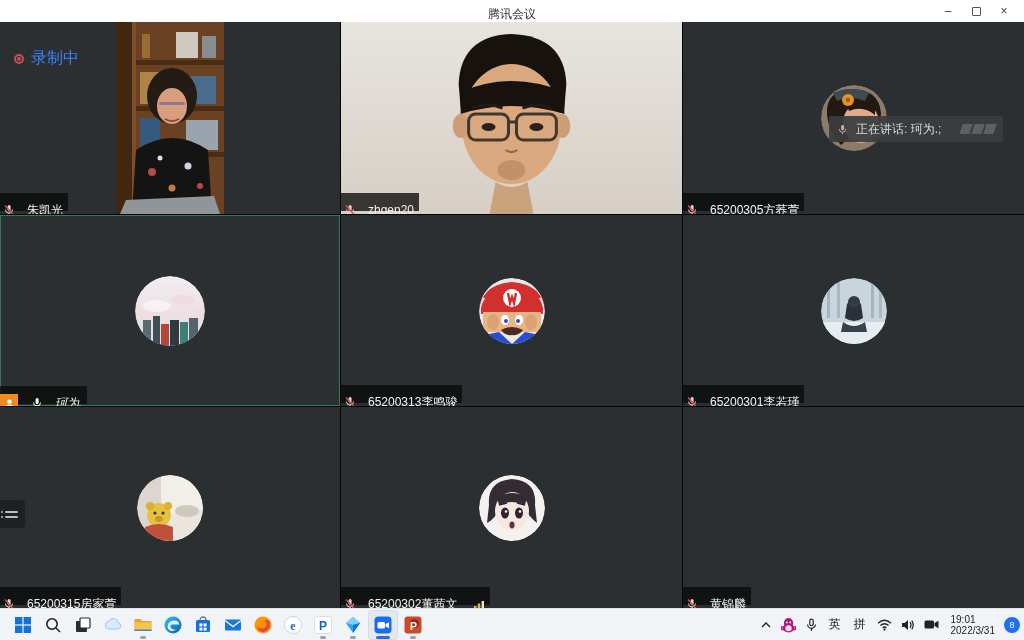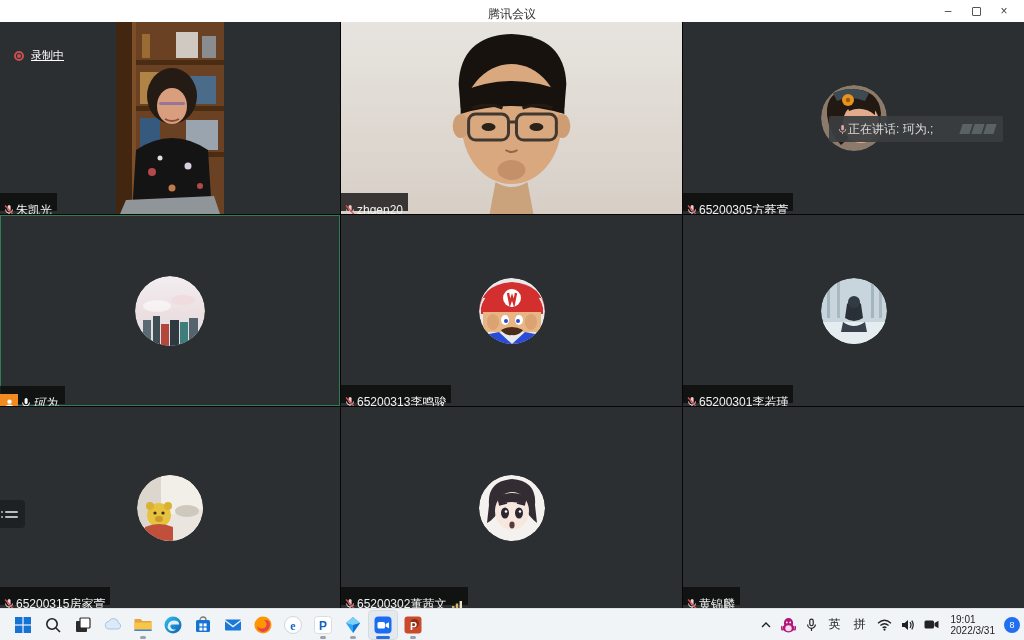--- a/index.html
+++ b/index.html
@@ -21,31 +21,31 @@
   .tile.active { outline:1px solid #2e7d54; outline-offset:-1px;font-style:italic; }
 
   .video-portrait { position:absolute; left:50%; top:0; transform:translateX(-50%); height:100%; }
   .video-full { position:absolute; inset:0; width:100%; height:100%; }
 
   .avatar-wrap { position:absolute; left:50%; top:50%; transform:translate(-50%,-50%); }
   .avatar { border-radius:50%; overflow:hidden; display:block; }
   .avatar-blue { width:62px; height:62px; border-radius:50%; background:#1a6df0; color:#fff; font-size:14px; display:flex; align-items:center; justify-content:center; letter-spacing:1px; }
 
   
-  .name-label { position:absolute; left:0; bottom:3px; display:flex; align-items:center; height:18px; background:rgba(10,10,10,0.78); color:#f2f2f2; font-size:12px; padding:16px 5px 0 3px; gap:1px; max-width:95%; }
+  .name-label { position:absolute; left:0; bottom:3px; display:flex; align-items:center; height:18px; background:rgba(10,10,10,0.78); color:#f2f2f2; font-size:12px; padding:16px 5px 0 3px; gap:12px; max-width:95%; }
   .name-label svg { flex:0 0 auto; }
   .host-badge { width:18px; height:18px; background:#ef8b1f; display:flex; align-items:center; justify-content:center; margin:0 1px 0 -3px; }
 
   
   .recording { position:absolute; left:14px; top:26px; display:flex; align-items:center; gap:7px; }
   .rec-dot { width:10px; height:10px; border-radius:50%; border:2px solid #c94f4f; position:relative; }
   .rec-dot::after { content:""; position:absolute; left:1px; top:1px; width:4px; height:4px; border-radius:50%; background:#c94f4f; }
-  .recording span { font-size:11px; color:#ffffff;text-decoration:underline; }
-
-  .toast { position:absolute; left:146px; top:94px; width:174px; height:26px; background:rgba(58,61,63,0.93); border-radius:2px; display:flex; align-items:center; padding:4px 8px; }
+  .recording span { font-size:16px; color:#3b82f6; }
+
+  .toast { position:absolute; left:146px; top:94px; width:174px; height:26px; background:rgba(58,61,63,0.93); border-radius:2px; display:flex; align-items:center; padding:4px 8px; gap:8px; }
   .toast .txt { color:#ddd; font-size:12px; white-space:nowrap; }
   .toast .marks { margin-left:auto; display:flex; gap:2px; opacity:.35; }
   .toast .marks i { width:10px; height:10px; background:#9aa; transform:skewX(-18deg); display:block; }
 
   .list-toggle { position:absolute; left:0; top:478px; width:25px; height:28px; background:#1d2123; border-radius:0 4px 4px 0; display:flex; flex-direction:column; justify-content:center; gap:3px; padding-left:5px; cursor:pointer; }
   .list-toggle i { display:block; width:13px; height:2px; background:#b9bdbf; border-radius:1px; position:relative; }
   .list-toggle i::before { content:""; position:absolute; left:-4px; top:0; width:2px; height:2px; background:#b9bdbf; border-radius:50%; }
 
   
   .taskbar { position:absolute; left:0; bottom:0; width:1024px; height:32px; background:#f1f4f7; border-top:1px solid #e1e4e7; display:flex; align-items:center; }

